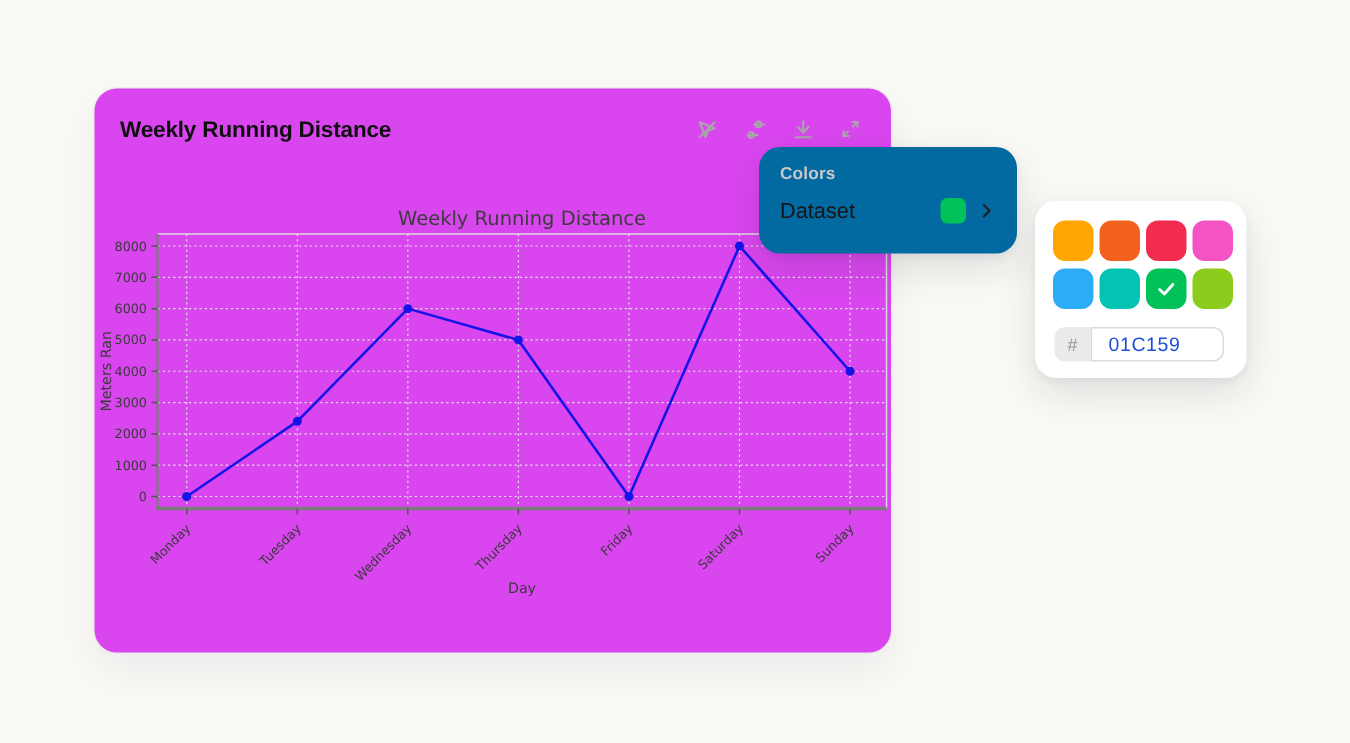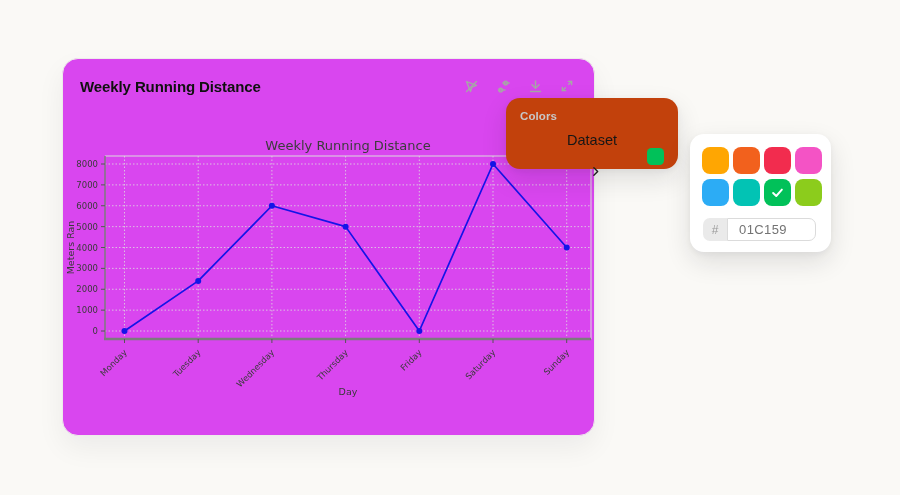--- a/index.html
+++ b/index.html
@@ -29,27 +29,27 @@
   .tb-btn{background:none;border:none;padding:0;margin:0;cursor:pointer;
     width:18px;height:18px;display:flex;align-items:center;justify-content:center;color:#A7A7A7;}
   .tb-btn svg{display:block;}
 
   #chart-svg{position:absolute;left:0;top:40px;
     font-family:"DejaVu Sans", sans-serif;}
 
   
   .colors-popover{
     position:absolute;left:506px;top:98px;width:172px;height:71px;
-    background:#c2410c;border-radius:14px;
+    background:#0369a1;border-radius:14px;
     box-shadow:0 10px 26px rgba(25,25,35,.12), 0 2px 6px rgba(25,25,35,.05);
     z-index:3;box-sizing:border-box;padding:12px 14px 0 14px;
   }
   .popover-header{font-size:11.5px;font-weight:600;color:#C8C8C8;letter-spacing:.1px;}
   .dataset-row{
-    margin-top:10px;display:flex;align-items:center;cursor:pointer;flex-direction:column;
+    margin-top:10px;display:flex;align-items:center;cursor:pointer;
   }
   .dataset-label{font-size:14.5px;font-weight:500;color:#161616;}
   .dataset-swatch{
     margin-left:auto;width:17px;height:17px;border-radius:4.5px;background:#01C159;
   }
   .dataset-chevron{margin-left:7px;display:flex;align-items:center;color:#1F1F1F;}
 
   
   .picker-panel{
     position:absolute;left:690px;top:134px;width:141px;height:118px;
@@ -69,21 +69,21 @@
   .hex-row{
     position:absolute;left:13px;top:84px;height:23px;display:flex;align-items:stretch;
   }
   .hex-prefix{
     width:24px;background:#EAEAEA;border-radius:7px 0 0 7px;
     display:flex;align-items:center;justify-content:center;
     font-size:12px;color:#9A9A9A;
   }
   .hex-input{
     width:76px;border:1px solid #DBDBDB;border-radius:0 7px 7px 0;
-    padding:0 0 0 11px;font-size:13px;color:#737373;letter-spacing:.4px;
+    padding:0 0 0 11px;font-size:13px;color:#1d4ed8;letter-spacing:.4px;
     font-family:"Liberation Sans", sans-serif;outline:none;background:#fff;
   }
 </style>
 </head>
 <body>
 
 <div class="stage">
 
   <div class="chart-card">
     <div class="card-header">

